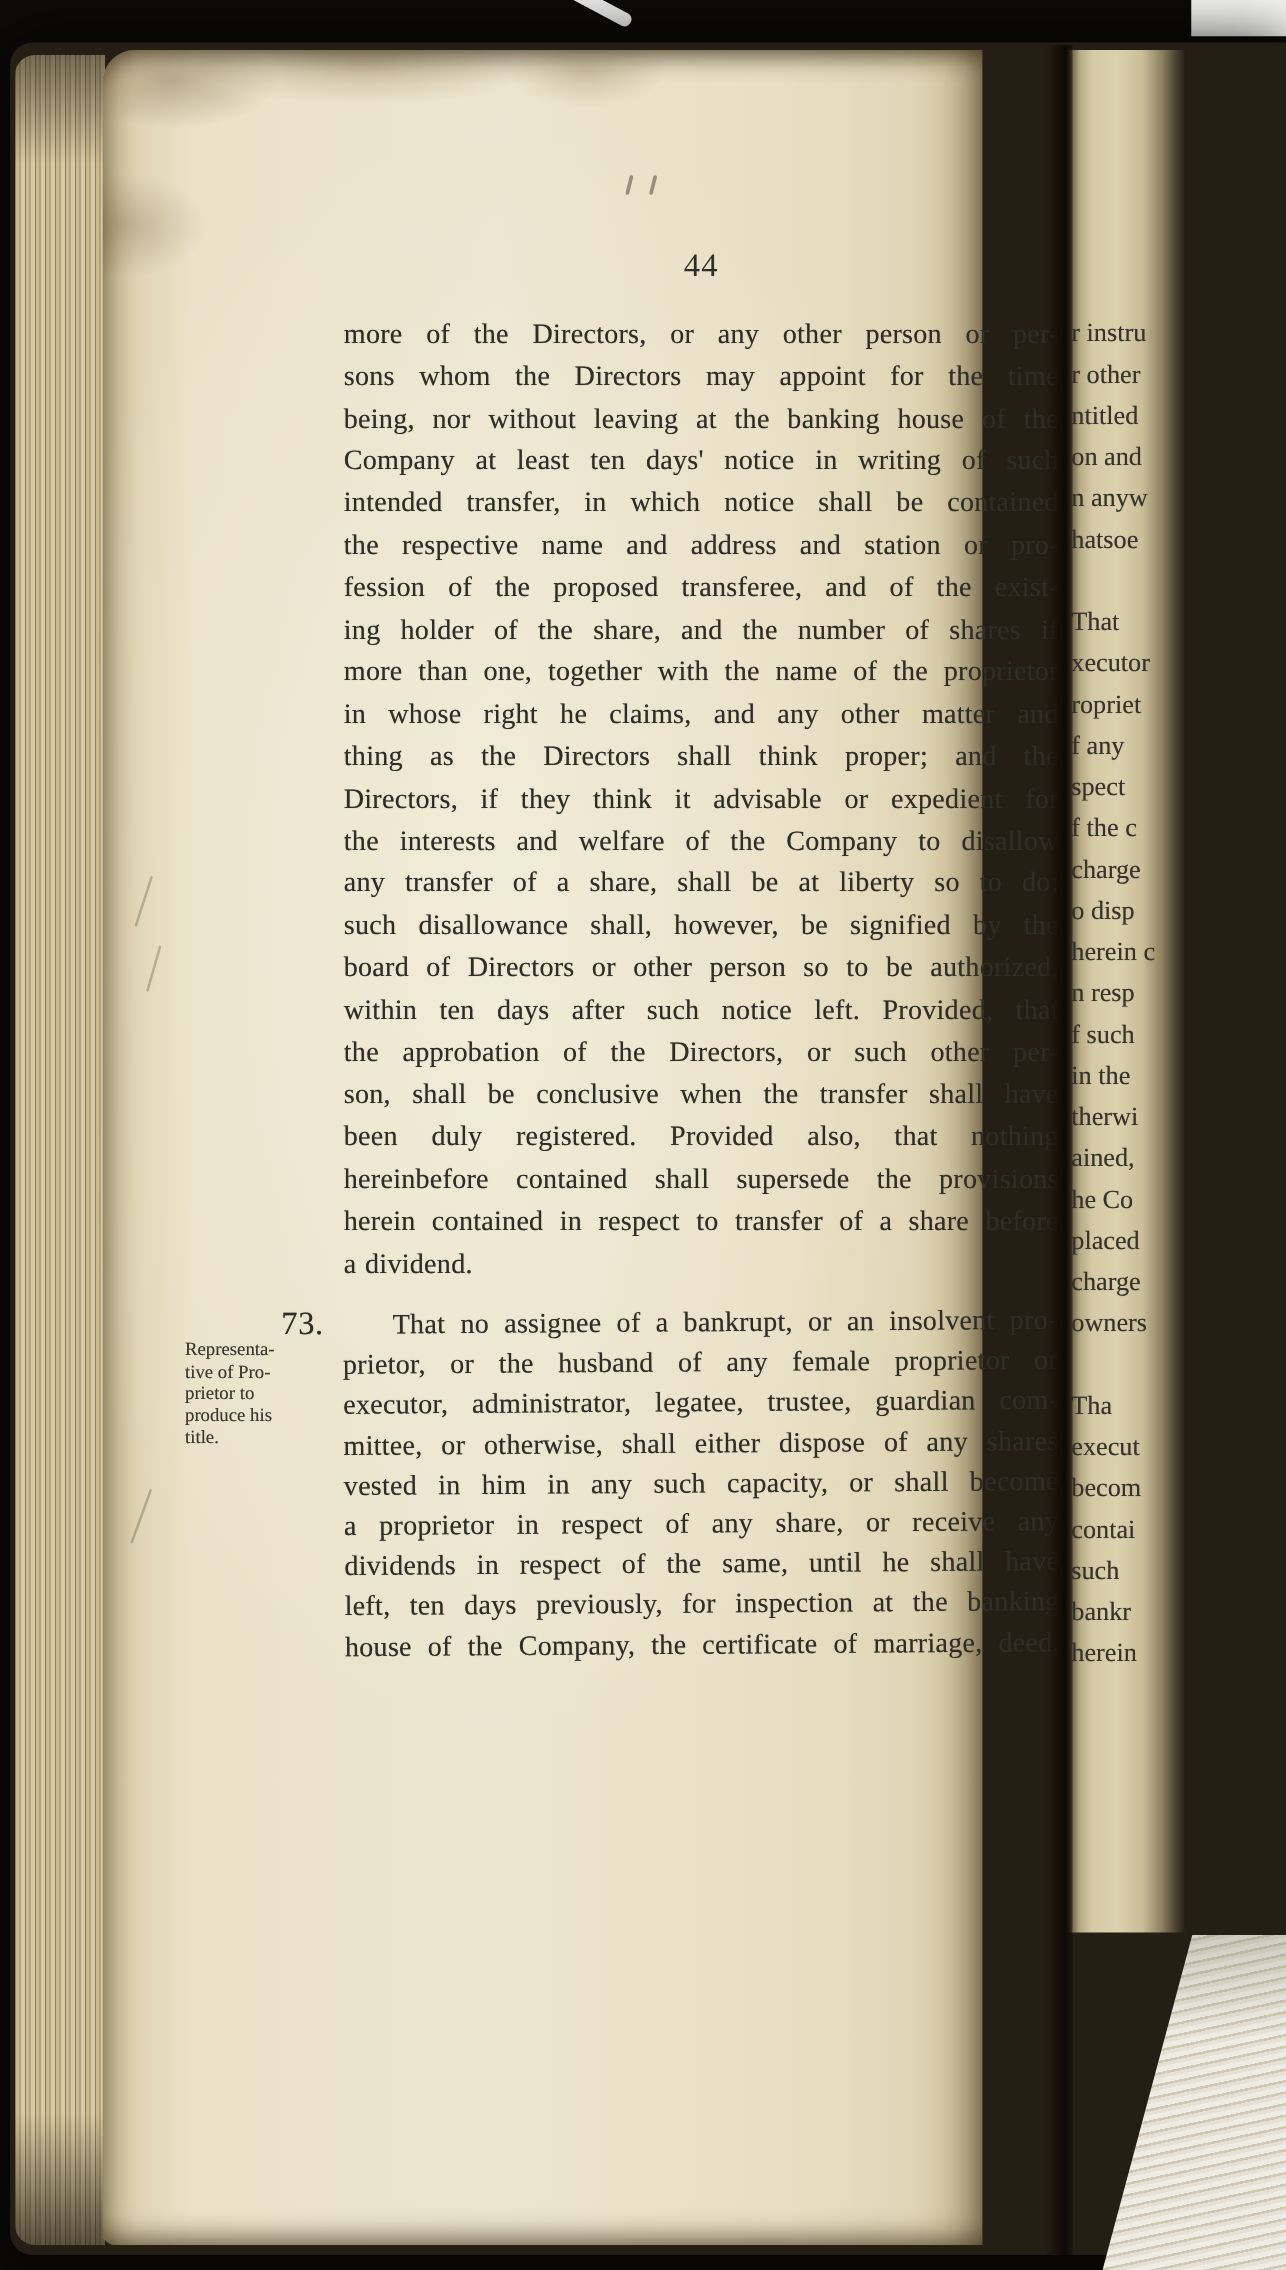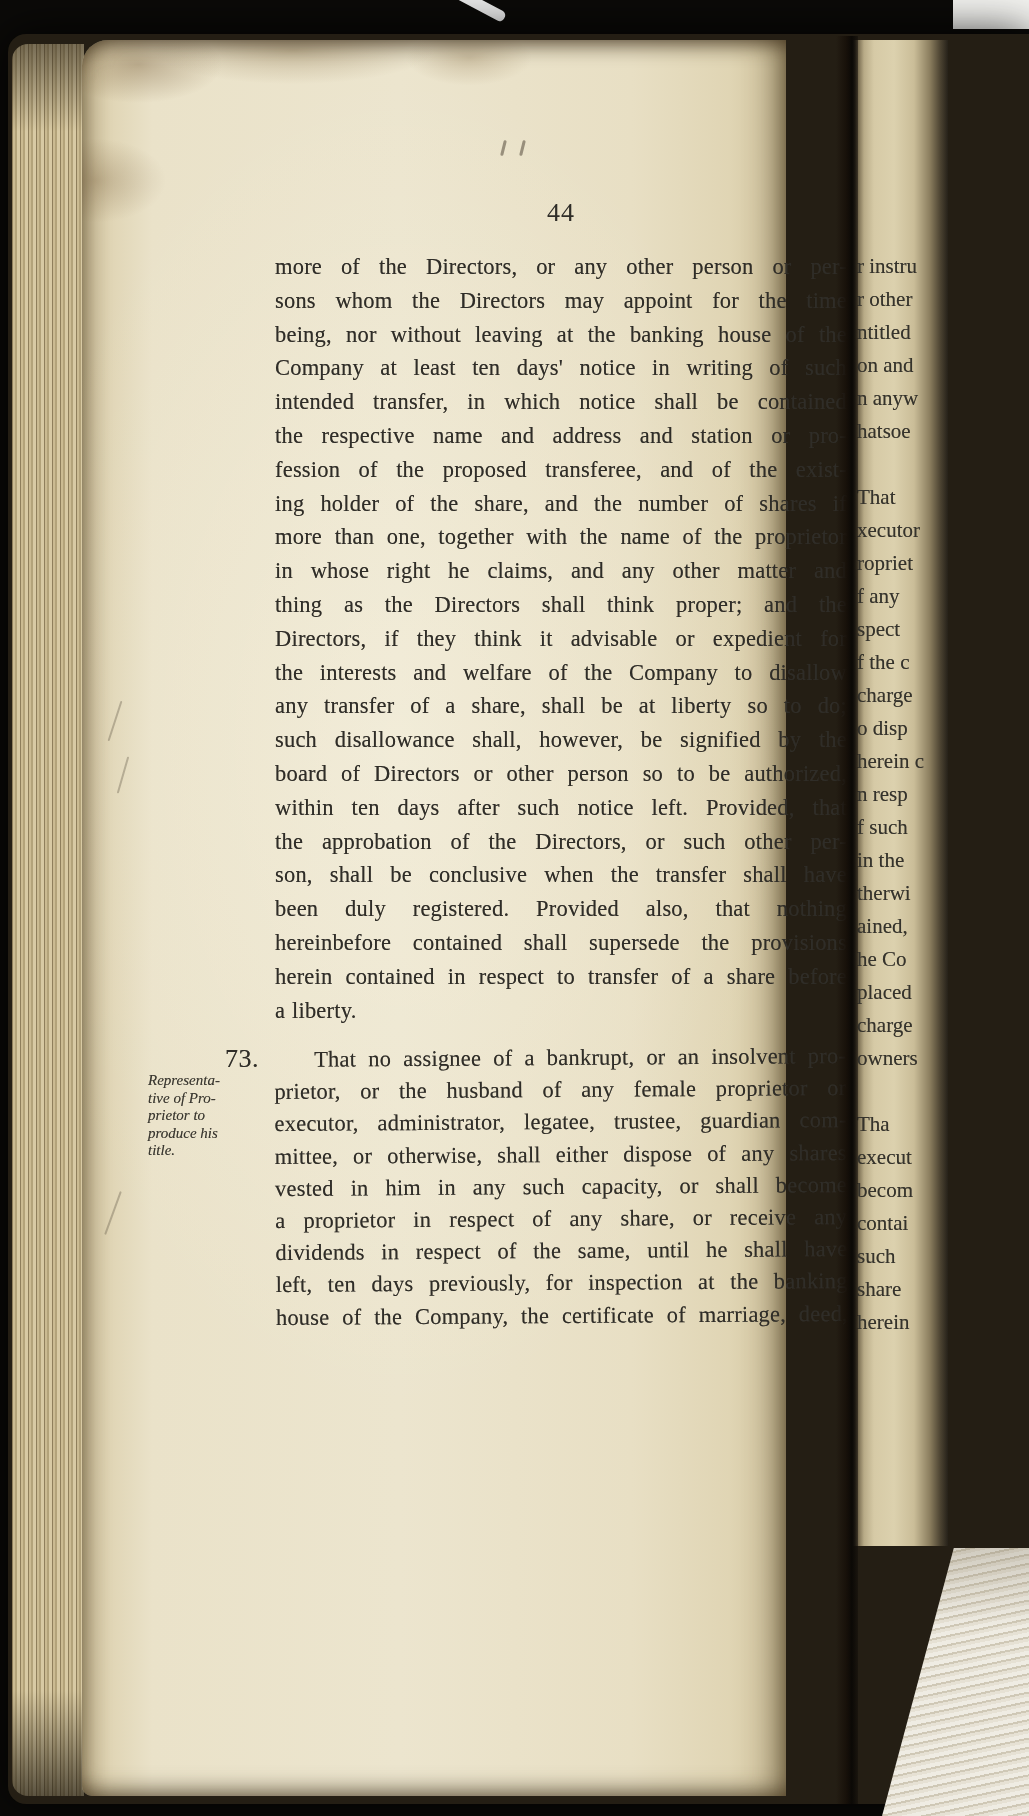--- a/index.html
+++ b/index.html
@@ -60,21 +60,21 @@
   .section-text .line:first-child{text-indent:40px;}
   .section-number{
     position:absolute;left:130px;top:1004px;width:60px;text-align:center;
     font-size:26px;letter-spacing:.5px;text-shadow:0 0 .6px rgba(55,50,40,.55);
   }
   .margin-note{
     position:absolute;left:66px;top:1032px;width:112px;
     font-size:15px;line-height:17.6px;color:#3a3831;
     text-shadow:0 0 .5px rgba(55,50,40,.5);
   }
-  .note-line{white-space:nowrap;font-style:italic;}
+  .note-line{white-space:nowrap;}
   
   .tick-marks{position:absolute;left:420px;top:100px;}
   .tick-marks i{display:inline-block;width:3px;height:16px;background:rgba(70,60,45,.5);transform:rotate(14deg);margin-right:16px;border-radius:2px;}
   
   .pencil{position:absolute;width:2px;background:rgba(80,70,55,.32);border-radius:2px;}
   .pencil.p1{left:32px;top:660px;height:42px;transform:rotate(18deg);}
   .pencil.p2{left:40px;top:716px;height:38px;transform:rotate(16deg);}
   .pencil.p3{left:30px;top:1150px;height:46px;transform:rotate(20deg);}
   
   .gutter{
@@ -132,21 +132,21 @@
         <div class="line">the interests and welfare of the Company to disallow</div>
         <div class="line">any transfer of a share, shall be at liberty so to do;</div>
         <div class="line">such disallowance shall, however, be signified by the</div>
         <div class="line">board of Directors or other person so to be authorized,</div>
         <div class="line">within ten days after such notice left.  Provided, that</div>
         <div class="line">the approbation of the Directors, or such other per-</div>
         <div class="line">son, shall be conclusive when the transfer shall have</div>
         <div class="line">been duly registered.  Provided also, that nothing</div>
         <div class="line">hereinbefore contained shall supersede the provisions</div>
         <div class="line">herein contained in respect to transfer of a share before</div>
-        <div class="line">a liberty.</div>
+        <div class="line">a dividend.</div>
       </div>
 
     <div class="section-number">73.</div>
 
     <div class="margin-note">
         <div class="note-line">Representa-</div>
         <div class="note-line">tive of Pro-</div>
         <div class="note-line">prietor to</div>
         <div class="note-line">produce his</div>
         <div class="note-line">title.</div>
@@ -191,21 +191,21 @@
         <div class="frag-line">he Co</div>
         <div class="frag-line">placed</div>
         <div class="frag-line">charge</div>
         <div class="frag-line">owners</div>
         <div class="frag-line"></div>
         <div class="frag-line">Tha</div>
         <div class="frag-line">execut</div>
         <div class="frag-line">becom</div>
         <div class="frag-line">contai</div>
         <div class="frag-line">such</div>
-        <div class="frag-line">share</div>
+        <div class="frag-line">bankr</div>
         <div class="frag-line">herein</div>
       </div>
   </div>
 
   <div class="gutter"></div>
 
   <div class="right-edges"></div>
 </div>
 
 </body></html>

